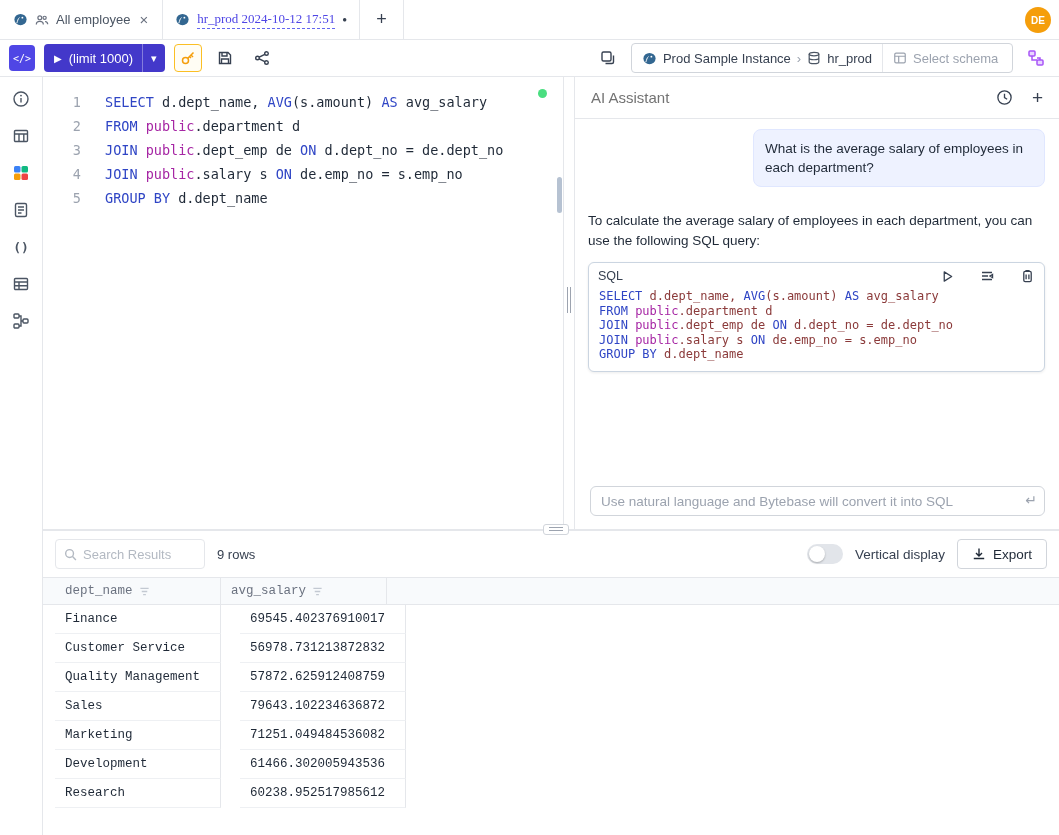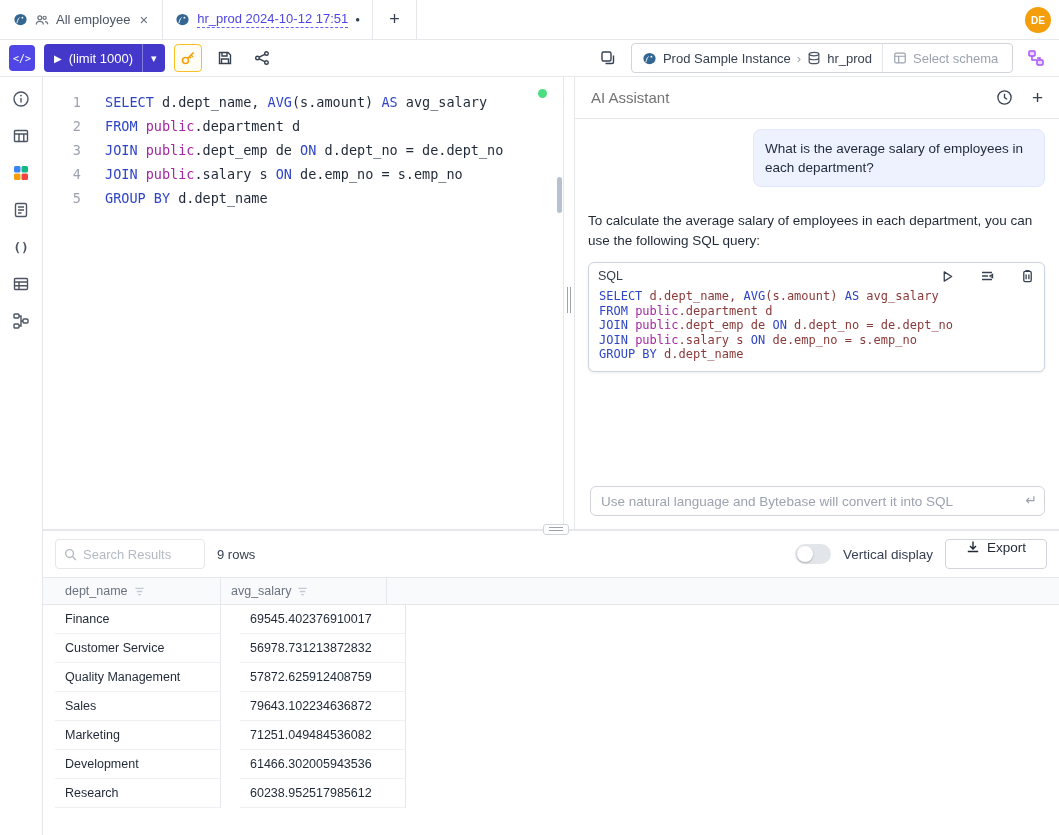--- a/index.html
+++ b/index.html
@@ -6,21 +6,21 @@
   html,body { width:1059px; height:835px; }
   body { font-family:"Liberation Sans",sans-serif; color:#1f2937; background:#fff; overflow:hidden; font-size:13px; }
   svg { display:block; }
   .app { display:flex; flex-direction:column; height:835px; }
 
   
   .tabbar { height:40px; display:flex; align-items:stretch; border-bottom:1px solid #e5e7eb; background:#fff; position:relative; flex:0 0 auto; }
   .tab { display:flex; align-items:center; gap:7px; padding:0 12px; border-right:1px solid #e5e7eb; font-size:13px; color:#4b5563; cursor:pointer; white-space:nowrap; }
   .tab:first-child { border-left:1px solid #fff; }
   .tab.active { color:#4f46e5; }
-  .tab.active .tab-label { border-bottom:1px dashed #6366f1; padding-bottom:1px; }
+  .tab.active .tab-label { border-bottom:1px dashed #6366f1; padding-bottom:1px;font-family:Liberation Serif, serif; }
   .tab-close { color:#6b7280; font-size:15px; padding:0 2px; }
   .tab .dot { font-size:8px; color:#374151; }
   .newtab { width:44px; display:flex; align-items:center; justify-content:center; font-size:18px; color:#374151; border-right:1px solid #e5e7eb; cursor:pointer; }
   .avatar { position:absolute; right:8px; top:7px; width:26px; height:26px; border-radius:50%; background:#f59e0b; color:#fff; font-size:10px; font-weight:bold; display:flex; align-items:center; justify-content:center; cursor:pointer; }
 
   
   .toolbar { height:37px; display:flex; align-items:center; padding:0 9px; border-bottom:1px solid #e5e7eb; gap:9px; flex:0 0 auto; }
   .code-toggle { width:26px; height:26px; border-radius:4px; background:#4f46e5; color:#fff; font-family:"DejaVu Sans Mono",monospace; font-size:10px; display:flex; align-items:center; justify-content:center; cursor:pointer; border:none; }
   .run-btn { height:28px; display:flex; align-items:center; background:#4338ca; color:#fff; border:none; border-radius:4px; cursor:pointer; font-size:13px; }
   .run-btn .play { padding:0 7px 0 10px; font-size:10px; }
@@ -83,22 +83,22 @@
   .h-handle { position:absolute; top:-7px; left:500px; width:26px; height:11px; background:#fff; border:1px solid #d1d5db; border-radius:3px; display:flex; align-items:center; justify-content:center; cursor:row-resize; }
   .h-handle i { display:block; width:14px; height:5px; background:repeating-linear-gradient(to bottom,#9ca3af 0 1px,transparent 1px 3px); }
   .results-bar { height:46px; display:flex; align-items:center; padding:0 12px; gap:12px; flex:0 0 auto; }
   .search-box { width:150px; height:30px; border:1px solid #e5e7eb; border-radius:4px; display:flex; align-items:center; padding:0 8px; gap:6px; background:#fff; }
   .search-box input { border:none; outline:none; width:100%; font-size:13px; color:#374151; font-family:"Liberation Sans",sans-serif; }
   .search-box input::placeholder { color:#b3b9c2; }
   .row-count { font-size:13px; color:#374151; }
   .toggle { width:36px; height:20px; background:#e2e5ea; border-radius:10px; position:relative; cursor:pointer; border:none; }
   .toggle-knob { width:16px; height:16px; background:#fff; border-radius:50%; position:absolute; top:2px; left:2px; box-shadow:0 1px 2px rgba(0,0,0,.25); }
   .toggle-label { font-size:13.5px; color:#374151; }
-  .export-btn { height:30px; border:1px solid #d1d5db; border-radius:4px; display:flex; gap:7px; padding:0 20px; font-size:13.5px; color:#1f2937; background:#fff; cursor:pointer; }
-  .rtable { flex:1; overflow:hidden; font-family:Liberation Sans, sans-serif; font-size:12.5px; }
+  .export-btn { height:30px; border:1px solid #d1d5db; border-radius:4px; display:flex; align-items:center; gap:7px; padding:0 14px; font-size:13.5px; color:#1f2937; background:#fff; cursor:pointer; }
+  .rtable { flex:1; overflow:hidden; font-family:Liberation Mono, monospace; font-size:12.5px; }
   .rt-header { display:flex; background:#f8fafc; border-top:1px solid #e5e7eb; border-bottom:1px solid #e5e7eb; height:28px; color:#6b7280; padding-left:12px; }
   .rt-cell { width:166px; padding:0 10px; display:flex; align-items:center; border-right:1px solid #e5e7eb; gap:6px; overflow:hidden; white-space:nowrap; }
   .rt-row { display:flex; height:29px; padding-left:12px; color:#1f2937;gap:19px; }
   .rt-row .rt-cell { border-bottom:1px solid #eef0f3; }
 </style>
 </head>
 <body>
 
 <div class="app">
 

